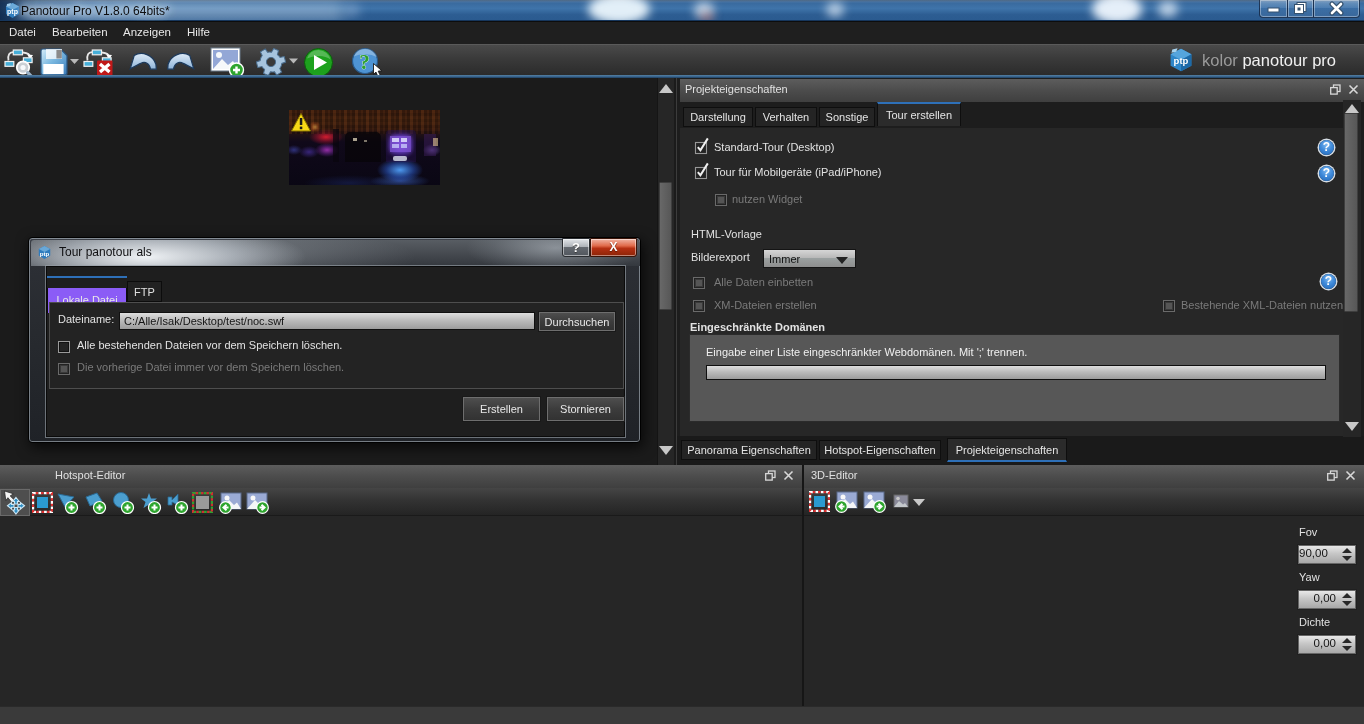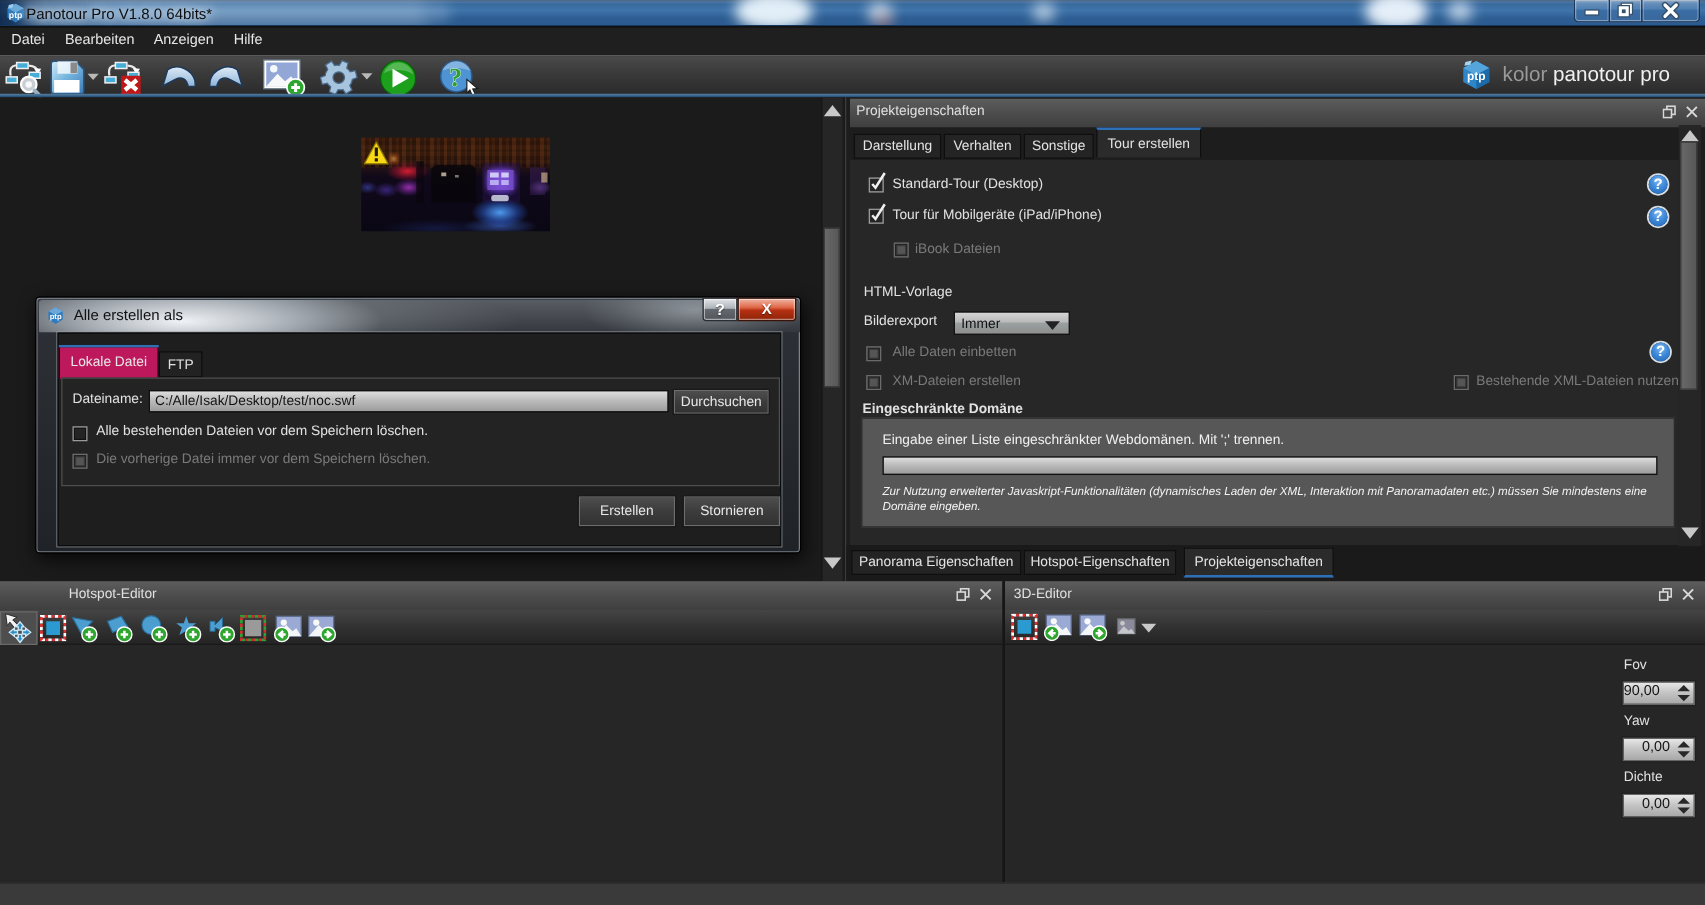--- a/index.html
+++ b/index.html
@@ -299,35 +299,35 @@
       <div style="position:absolute;left:2px;top:2px;width:609px;height:26px;border-radius:3px 3px 0 0;
         background:radial-gradient(ellipse 160px 34px at 115px 17px, rgba(244,247,250,.97) 0, rgba(205,212,220,.6) 55%, transparent 100%),
         radial-gradient(ellipse 210px 30px at 175px 17px, rgba(190,198,206,.40) 0, transparent 100%),
                    radial-gradient(ellipse 90px 26px at 525px 8px, rgba(200,208,216,.5) 0, rgba(150,158,166,.2) 70%, transparent 100%),
                    linear-gradient(180deg, #585d63 0, #45494f 55%, #34383e 100%);"></div>
       <svg style="position:absolute;left:8px;top:7px;" width="15" height="15" viewBox="0 0 17 17">
         <polygon points="8.5,1 15,4.5 15,12 8.5,16 2,12 2,4.5" fill="#2e7bbd"></polygon>
         <polygon points="8.5,1 15,4.5 8.5,8 2,4.5" fill="#69a8d8"></polygon>
         <text x="8.5" y="12" font-size="7" font-weight="bold" fill="#fff" text-anchor="middle" font-family="Liberation Sans">ptp</text>
       </svg>
-      <div style="position:absolute;left:30px;top:7px;font-size:12px;color:#101012;">Alle erstellen als</div>
+      <div style="position:absolute;left:30px;top:7px;font-size:12px;color:#101012;">Tour panotour als</div>
 
       <div style="position:absolute;left:533px;top:0px;width:28px;height:19px;border-radius:0 0 0 3px;
         background:linear-gradient(180deg,#e2e5e9 0,#aeb3b9 45%,#646970 50%,#51565d 100%);
         border:1px solid #2a2d31; box-shadow:inset 0 0 0 1px rgba(255,255,255,.5);
         color:#fff;font-weight:bold;font-size:13px;text-align:center;line-height:18px;text-shadow:0 1px 1px #333;">?</div>
       <div style="position:absolute;left:561px;top:0px;width:47px;height:19px;border-radius:0 0 3px 0;
         background:linear-gradient(180deg,#f0b5a5 0,#e06a4a 40%,#b53012 55%,#8c2408 100%);
         border:1px solid #3a1408; box-shadow:inset 0 0 0 1px rgba(255,255,255,.45);
         color:#fff;font-weight:bold;font-size:12px;text-align:center;line-height:17px;text-shadow:0 1px 1px #5a1a08;">X</div>
 
       <div style="position:absolute;left:17px;top:28px;width:579px;height:171px;background:#1e1e1e;border:1px solid #0a0a0a;box-shadow:0 0 0 1px rgba(150,158,166,.65);">
 
         <div style="position:absolute;left:0px;top:9px;width:80px;height:2px;background:#2e70b8;"></div>
-        <div style="position:absolute;left:0px;top:11px;width:80px;height:25px;background:#be185d;border:1px solid #0c0c0c;border-top:none;border-bottom:none;
+        <div style="position:absolute;left:0px;top:21px;width:80px;height:25px;background:#8b5cf6;border:1px solid #0c0c0c;border-top:none;border-bottom:none;
           color:#e8e8e8;font-size:11px;text-align:center;line-height:24px;">Lokale Datei</div>
         <div style="position:absolute;left:80px;top:14px;width:35px;height:21px;background:#222;border:1px solid #0c0c0c;
           color:#e0e0e0;font-size:11px;text-align:center;line-height:20px;">FTP</div>
 
         <div style="position:absolute;left:2px;top:35px;width:575px;height:87px;background:#232323;border:1px solid #4e4e4e;"></div>
         <div class="lbl" style="left:11px;top:46px;">Dateiname:</div>
         <div class="input" style="left:72px;top:45px;width:416px;height:18px;line-height:16px;padding-left:4px;">C:/Alle/Isak/Desktop/test/noc.swf</div>
         <div class="btn" style="left:492px;top:45px;width:76px;height:19px;line-height:19px;">Durchsuchen</div>
         <div class="cb" style="left:11px;top:74px;"></div>
         <div class="lbl" style="left:30px;top:72px;">Alle bestehenden Dateien vor dem Speichern löschen.</div>
@@ -368,42 +368,41 @@
       <rect x="1.5" y="5.5" width="11" height="11" fill="#242424" stroke="#989898" stroke-width="1.1"></rect>
       <path d="M3.8 10.2 L6.4 13.2 L13.8 1.4" fill="none" stroke="#f0f0f0" stroke-width="2.0"></path>
     </svg>
     <div class="lbl" style="left:37px;top:63px;">Standard-Tour (Desktop)</div>
     <svg style="position:absolute;left:17px;top:84px;" width="18" height="18" viewBox="0 0 18 18">
       <rect x="1.5" y="5.5" width="11" height="11" fill="#242424" stroke="#989898" stroke-width="1.1"></rect>
       <path d="M3.8 10.2 L6.4 13.2 L13.8 1.4" fill="none" stroke="#f0f0f0" stroke-width="2.0"></path>
     </svg>
     <div class="lbl" style="left:37px;top:88px;">Tour für Mobilgeräte (iPad/iPhone)</div>
     <div class="cb dis" style="left:38px;top:116px;"></div>
-    <div class="lbl dis" style="left:55px;top:115px;">iBook Dateien</div>
+    <div class="lbl dis" style="left:55px;top:115px;">nutzen Widget</div>
     <div class="helpicon" style="left:642px;top:62px;">?</div>
     <div class="helpicon" style="left:642px;top:88px;">?</div>
 
     <div class="lbl" style="left:14px;top:150px;">HTML-Vorlage</div>
 
     <div class="lbl" style="left:14px;top:173px;">Bilderexport</div>
     <div class="dropdown" style="left:86px;top:171px;width:93px;height:19px;line-height:18px;padding-left:5px;">Immer<span class="tri"></span></div>
 
     <div class="cb dis" style="left:16px;top:199px;"></div>
     <div class="lbl dis" style="left:37px;top:198px;">Alle Daten einbetten</div>
     <div class="helpicon" style="left:644px;top:196px;">?</div>
     <div class="cb dis" style="left:16px;top:222px;"></div>
     <div class="lbl dis" style="left:37px;top:221px;">XM-Dateien erstellen</div>
     <div class="cb dis" style="left:486px;top:222px;"></div>
     <div class="lbl dis" style="left:504px;top:221px;">Bestehende XML-Dateien nutzen</div>
 
-    <div class="lbl" style="left:13px;top:243px;font-weight:bold;">Eingeschränkte Domäne</div>
+    <div class="lbl" style="left:13px;top:243px;font-weight:bold;">Eingeschränkte Domänen</div>
     <div style="position:absolute;left:12px;top:256px;width:651px;height:88px;background:#575757;border:1px solid #2b2b2b;">
       <div style="position:absolute;left:16px;top:11px;color:#f0f0f0;font-size:11px;">Eingabe einer Liste eingeschränkter Webdomänen. Mit ';' trennen.</div>
       <div class="input" style="left:16px;top:30px;width:620px;height:15px;"></div>
-      <div style="position:absolute;left:16px;top:53px;width:640px;white-space:nowrap;color:#f4f4f4;font-size:9.3px;font-style:italic;line-height:11.5px;">Zur Nutzung erweiterter Javaskript-Funktionalitäten (dynamisches Laden der XML, Interaktion mit Panoramadaten etc.) müssen Sie mindestens eine<br>Domäne eingeben.</div>
     </div>
 
     <div style="position:absolute;left:0px;top:358px;width:688px;height:29px;background:#1a1a1a;"></div>
     <div class="tab" style="left:4px;top:362px;width:136px;height:20px;line-height:19px;">Panorama Eigenschaften</div>
     <div class="tab" style="left:142px;top:362px;width:122px;height:20px;line-height:19px;">Hotspot-Eigenschaften</div>
     <div class="tab active" style="left:270px;top:360px;width:120px;height:24px;line-height:23px;border-bottom:2px solid #2e70b8;">Projekteigenschaften</div>
 
     <div class="sb" style="position:absolute;left:666px;top:22px;width:18px;height:337px;">
       <div class="arrow-up" style="left:2px;top:4px;"></div>
       <div class="sbthumb" style="left:1px;top:13px;width:14px;height:199px;"></div>

